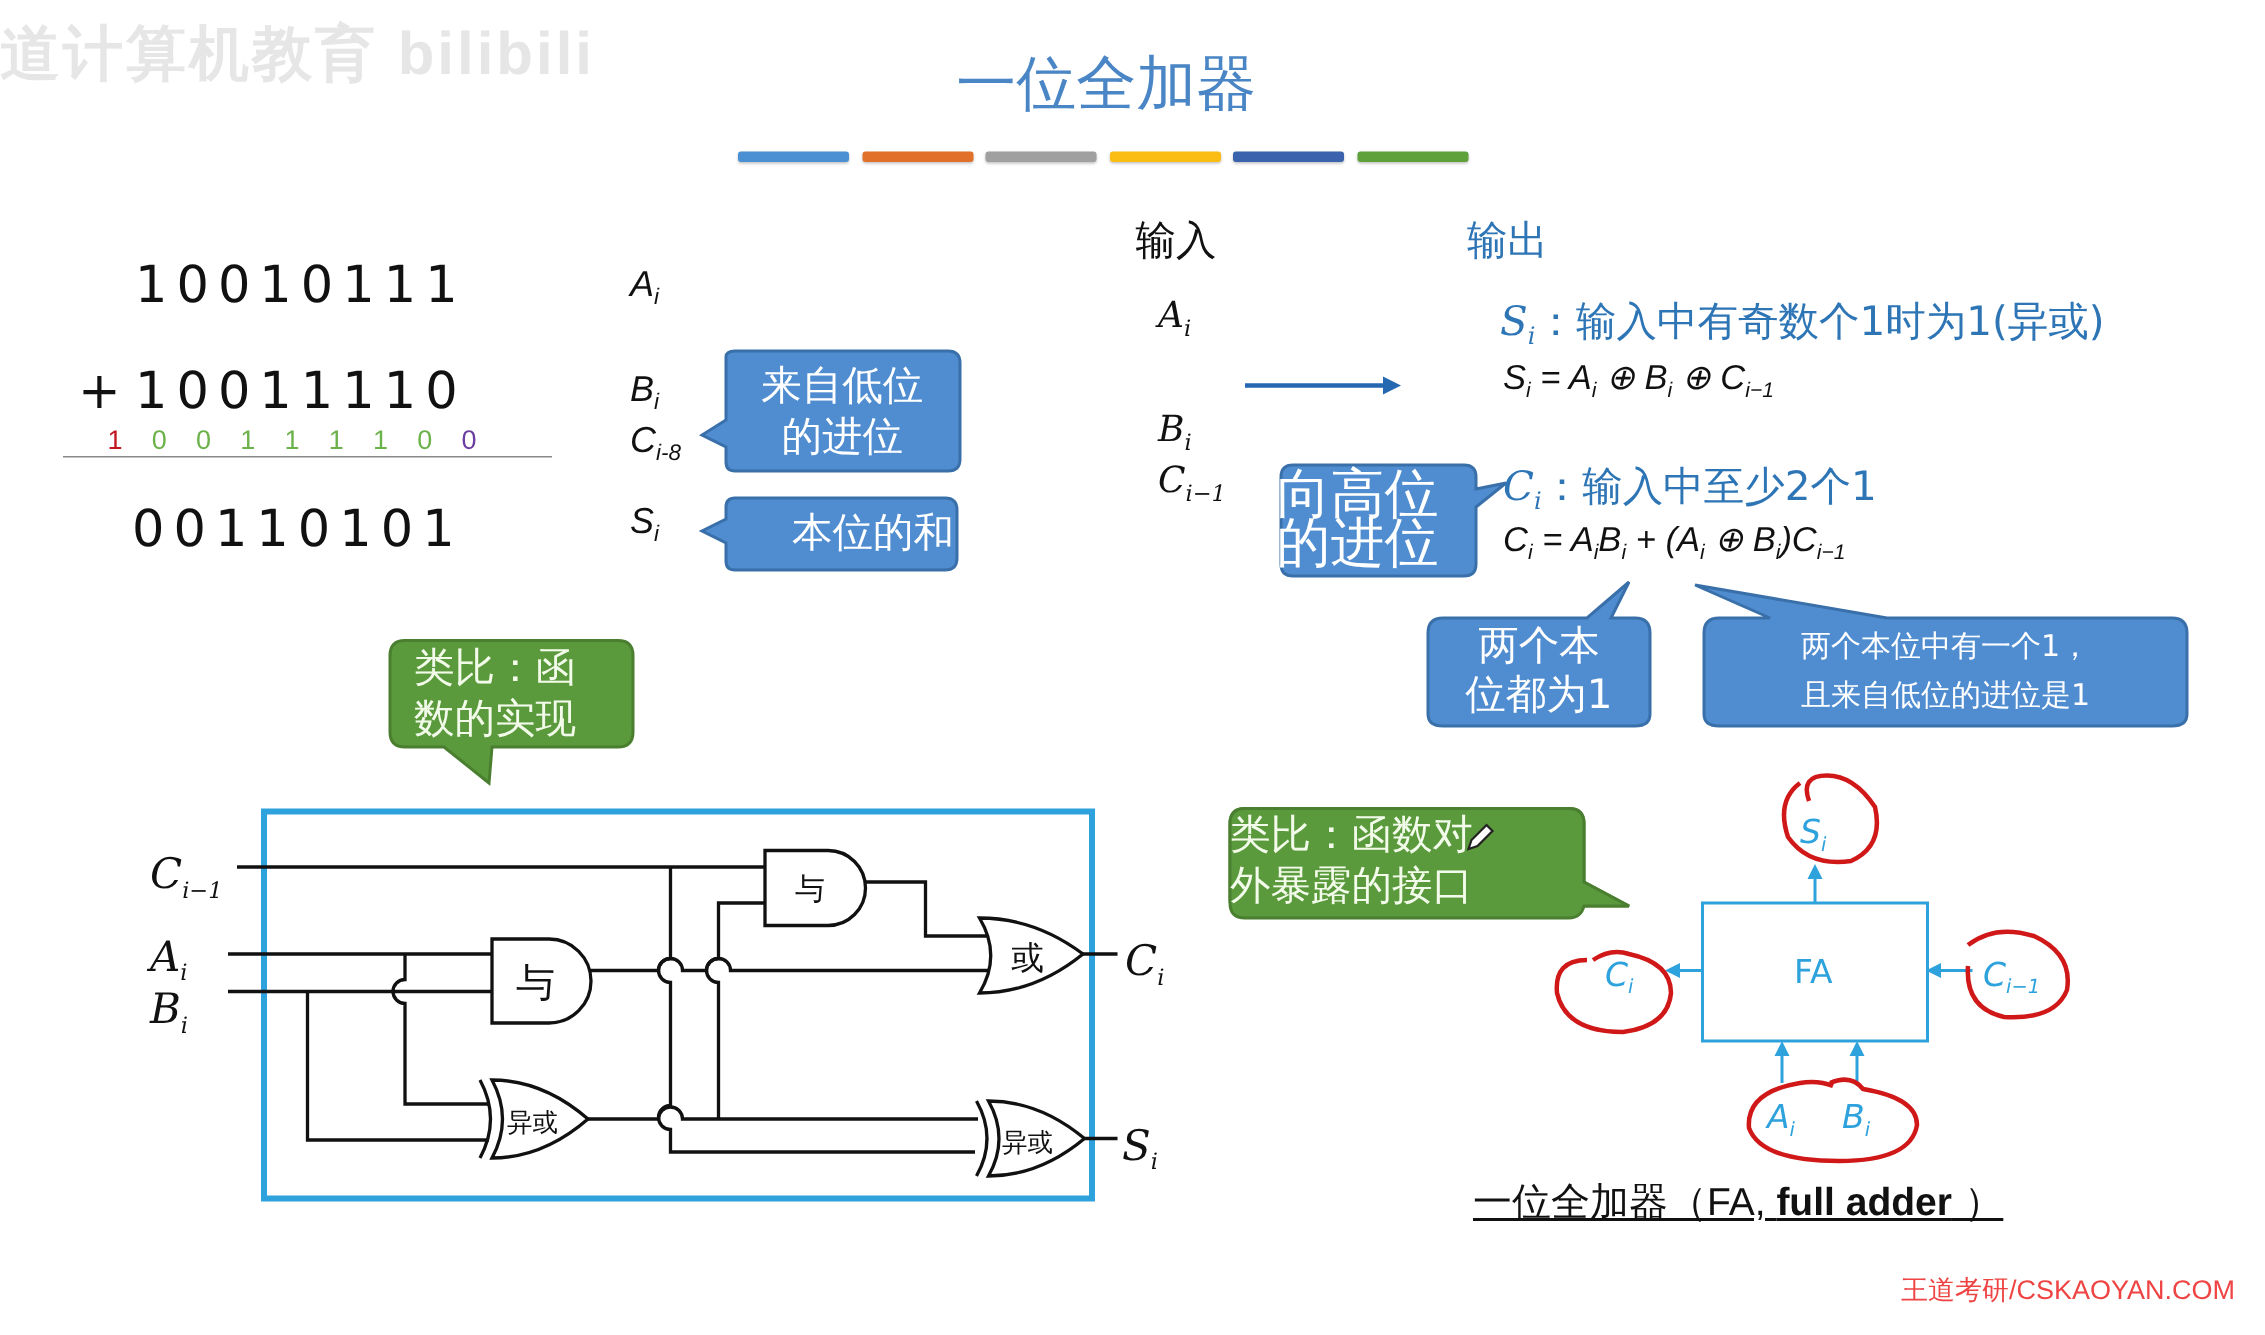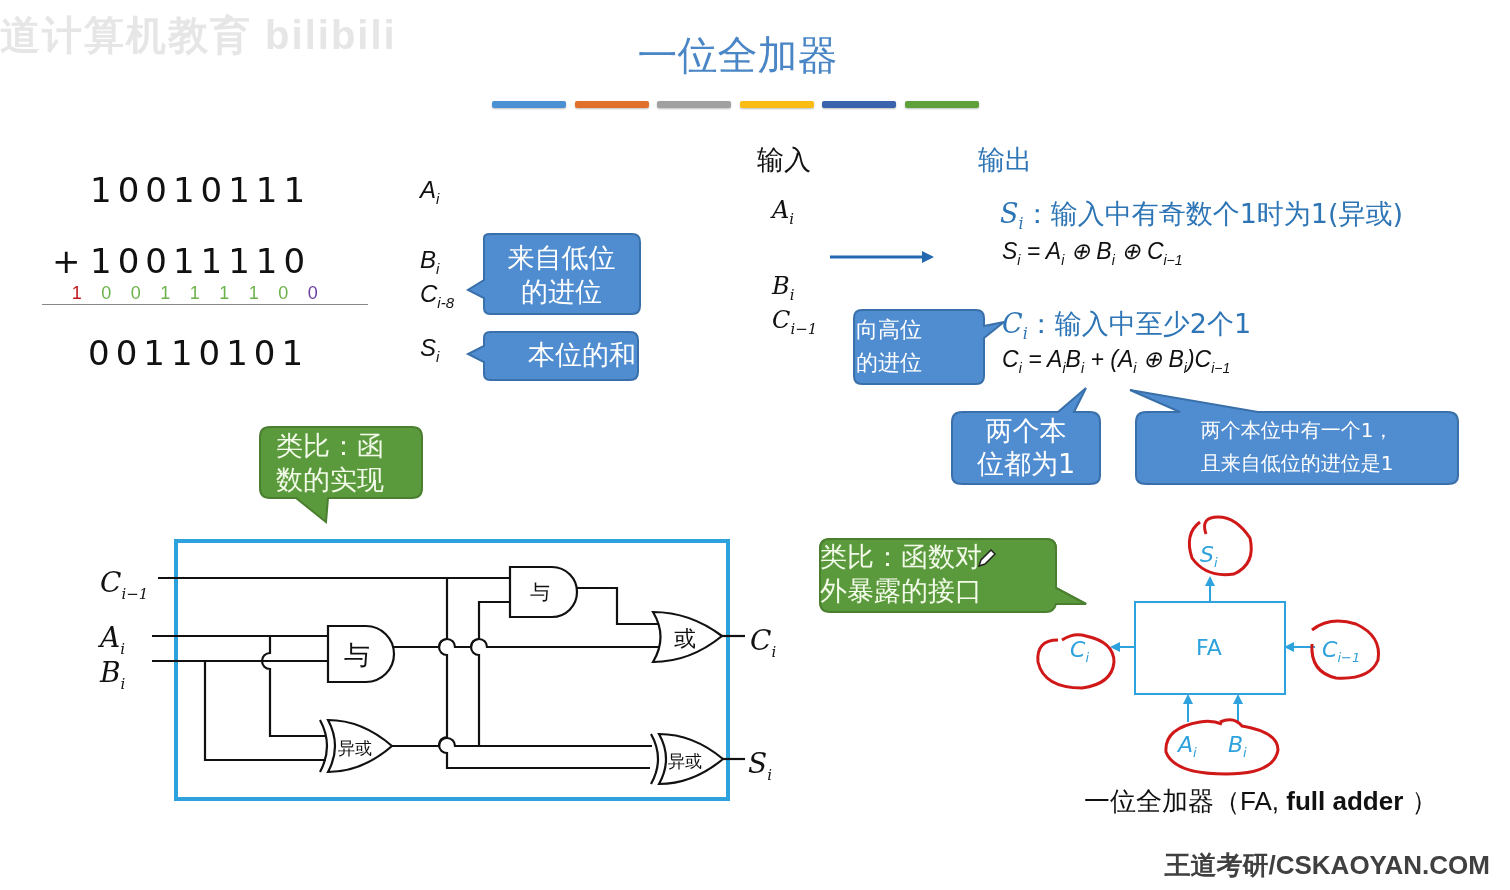--- a/index.html
+++ b/index.html
@@ -16,21 +16,21 @@
   .mathvar { font-family:"DejaVu Serif", serif; font-style:italic; font-size:24px; color:#111; }
   .mathvar sub { font-size:15px; }
   .calc-var { font-family:"Liberation Sans", sans-serif; font-style:italic; font-size:24px; }
   .calc-var sub { font-size:15px; }
   .heading { font-family:"DejaVu Sans", sans-serif; font-size:27px; }
   .blue-text { color:#2e75b6; }
   .formula { font-family:"Liberation Sans", sans-serif; font-style:italic; font-size:23px; color:#111; }
   .formula sub { font-size:14px; }
   .caption { font-family:"DejaVu Sans", sans-serif; font-size:26px; color:#111; }
   .caption b { font-family:"Liberation Sans", sans-serif; }
-  .footer { right:20px; top:848px; font-family:"Liberation Sans", sans-serif; font-size:26px; color:#404040;font-weight:bold; }
+  .footer { right:20px; top:848px; font-family:"Liberation Sans", sans-serif; font-size:18px; color:#ef4444; }
   svg text { font-family:"DejaVu Sans", sans-serif; }
 </style>
 </head>
 <body>
 
 <div class="abs watermark">道计算机教育 bilibili</div>
 
 <div class="abs title">一位全加器</div>
 <div id="colorbars">
     <div class="abs colorbar" style="left: 492px; background: rgb(74, 144, 210);"></div>
@@ -79,21 +79,21 @@
 </svg>
 
 <div class="abs heading blue-text" style="left:1000px; top:196px;">
   <span style="font-family:'DejaVu Serif',serif; font-style:italic;">S</span><sub style="font-family:'DejaVu Serif',serif; font-style:italic; font-size:16px;">i</sub><span>：输入中有奇数个1时为1(异或)</span>
 </div>
 <div class="abs formula" style="left:1002px; top:238px;">S<sub>i</sub> = A<sub>i</sub> ⊕ B<sub>i</sub> ⊕ C<sub>i−1</sub></div>
 
 <svg class="abs" style="left:850px; top:306px;" width="160" height="84">
   <path d="M12,4 H126 Q134,4 134,12 V20 L154,16 L134,32 V70 Q134,78 126,78 H12 Q4,78 4,70 V12 Q4,4 12,4 Z" fill="#4f8cd0" stroke="#3a70aa" stroke-width="2"></path>
 </svg>
-<div class="abs" style="left:856px; top:313px; width:124px; text-align:left; color:#fff; font-size:22px; line-height:33px; font-family:'DejaVu Sans',sans-serif;">
+<div class="abs" style="left:835px; top:313px; width:124px; text-align:right; color:#fff; font-size:36px; line-height:33px; font-family:'DejaVu Sans',sans-serif;">
   <div>向高位</div>
     <div>的进位</div>
 </div>
 
 <div class="abs heading blue-text" style="left:1002px; top:306px;">
   <span style="font-family:'DejaVu Serif',serif; font-style:italic;">C</span><sub style="font-family:'DejaVu Serif',serif; font-style:italic; font-size:16px;">i</sub><span>：输入中至少2个1</span>
 </div>
 <div class="abs formula" style="left:1002px; top:346px;">C<sub>i</sub> = A<sub>i</sub>B<sub>i</sub> + (A<sub>i</sub> ⊕ B<sub>i</sub>)C<sub>i−1</sub></div>
 
 <svg class="abs" style="left:948px; top:384px;" width="530" height="104">
@@ -209,17 +209,17 @@
   </g>
 
   <g stroke="#d01818" stroke-width="3" fill="none">
     <path d="M176,22 Q170,5 188,5 Q206,5 220,26 Q226,52 204,62 Q176,66 162,46 Q154,22 170,10"></path>
     <path d="M32,128 Q44,120 56,124 Q84,130 84,150 Q82,172 52,176 Q14,176 8,150 Q6,128 28,128"></path>
     <path d="M282,118 Q300,104 326,112 Q352,124 348,148 Q340,168 306,166 Q280,160 282,132"></path>
     <path d="M190,210 Q204,204 212,214 Q248,220 248,238 Q244,262 196,262 Q144,262 136,240 Q134,216 170,210 Q182,208 192,212"></path>
   </g>
 </svg>
 
-<div class="abs caption" style="left:1084px; top:784px;">
+<div class="abs caption" style="left:982px; top:784px;text-decoration:underline;">
   <span>一位全加器（</span><span style="font-family:'Liberation Sans',sans-serif;">FA, </span><b>full adder</b><span> ）</span>
 </div>
 
 <div class="abs footer">王道考研/CSKAOYAN.COM</div>
 
 </body></html>

